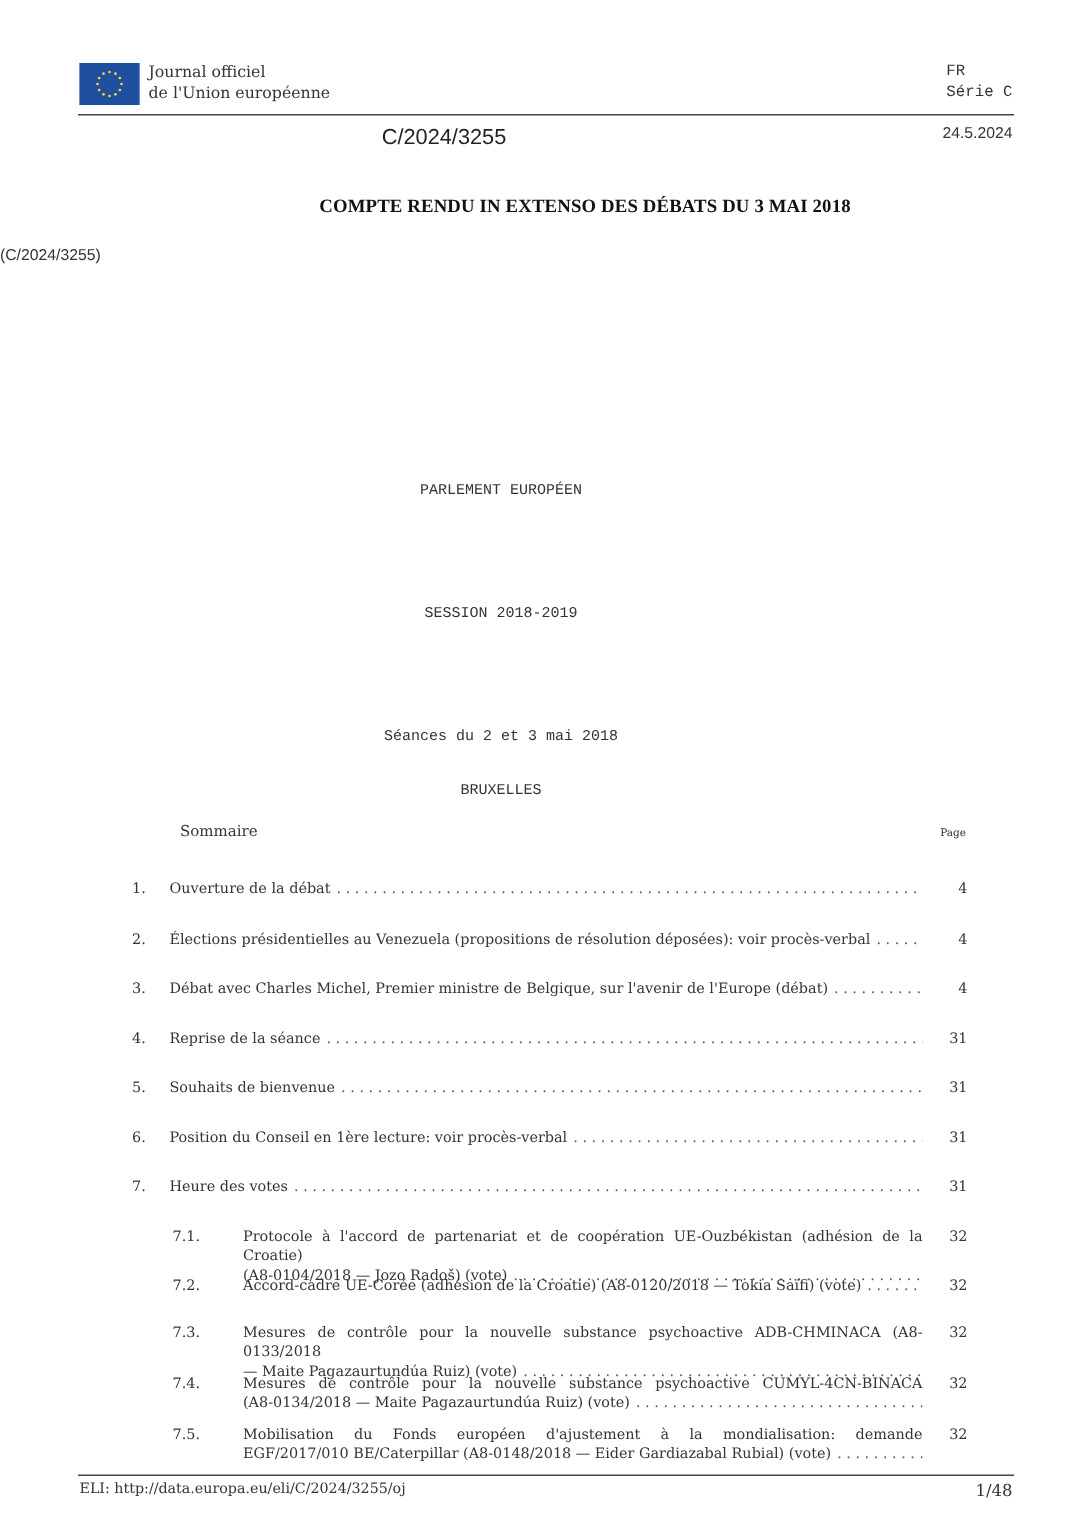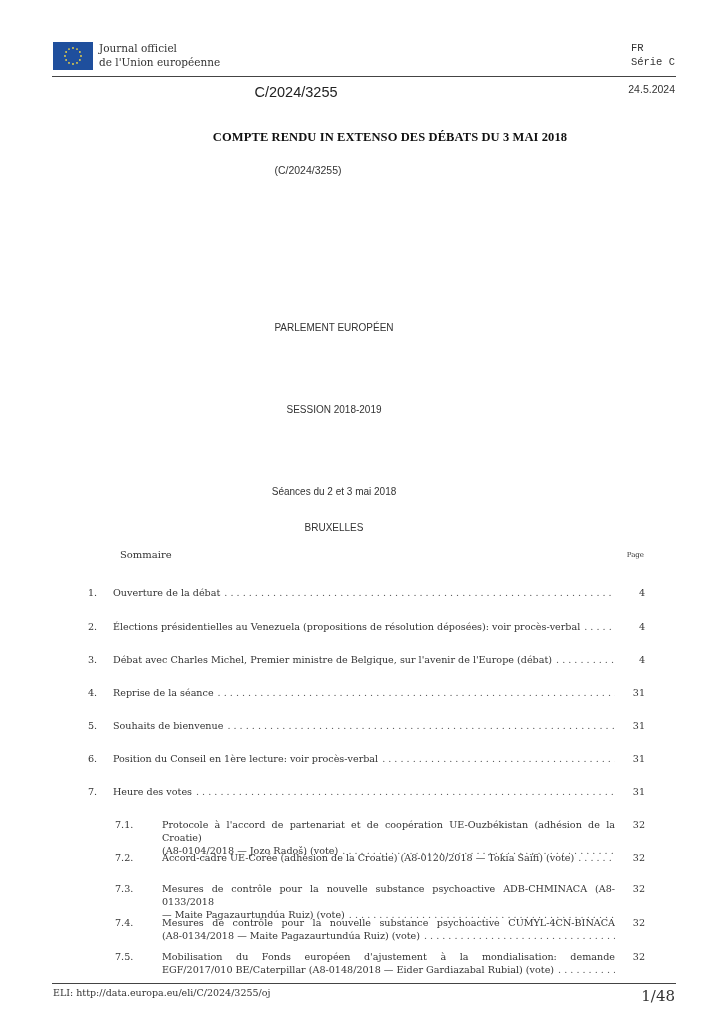--- a/index.html
+++ b/index.html
@@ -29,26 +29,26 @@
     right: 49px; top: 83px; font-size: 10.5px; color: #333;
     font-family: "Liberation Sans", "DejaVu Sans", sans-serif;
   }
   .main-title {
     left: 0; width: 724px; top: 130px; text-align: center; font-size: 12.5px; font-weight: bold;
     letter-spacing: 0.1px; color: #111;
     font-family: "Liberation Serif", "DejaVu Serif", serif;
     padding-left: 28px;
   }
   .sub-ref {
-    left: 0; width: 616px; top: 164px; text-align: center; font-size: 10.5px; color: #333;
+    left: 0; width: 616px; top: 164px; font-size: 10.5px; color: #333;
     font-family: "Liberation Sans", "DejaVu Sans", sans-serif;
   }
   .center-line {
     left: 0; width: 668px; text-align: center; font-size: 10px; color: #333;
-    font-family: Liberation Sans, sans-serif;
+    font-family: Liberation Mono, monospace;
   }
   .toc-head { left: 88px; top: 549px; font-size: 10px; color: #333; margin-left: 32px; }
   .toc-page-head { right: 80px; top: 551px; font-size: 7px; color: #333; }
 
   .toc-item {
     position: absolute; left: 88px; width: 557px; font-size: 9.6px; line-height: 13px; color: #333;
   }
   .toc-num { position: absolute; left: 0; top: 0; }
   .toc-body { position: absolute; left: 25px; right: 30px; top: 0; }
   .toc-page { position: absolute; right: 0; top: 0; text-align: right; }
@@ -64,21 +64,21 @@
     letter-spacing: 0;
   }
   .justify-line { display: block; text-align: justify; text-align-last: justify; white-space: normal; }
 
   .rule-bottom { left: 52px; top: 983px; width: 624px; height: 1px; background: #444; }
   .footer-eli {
     left: 53px; top: 987px; font-size: 9.5px; color: #333;
     font-family: "DejaVu Serif", serif;
   }
   .footer-page {
-    right: 49px; top: 987px; font-size: 15px; color: #333;
+    right: 49px; top: 987px; font-size: 11px; color: #333;
     font-family: "DejaVu Serif", serif;
   }
 </style>
 </head>
 <body>
 
 <div class="abs logo">
   <svg width="40" height="28" viewBox="0 0 40 28">
     <rect width="40" height="28" fill="#1f4f9d"></rect>
     <g fill="#f5d742">

